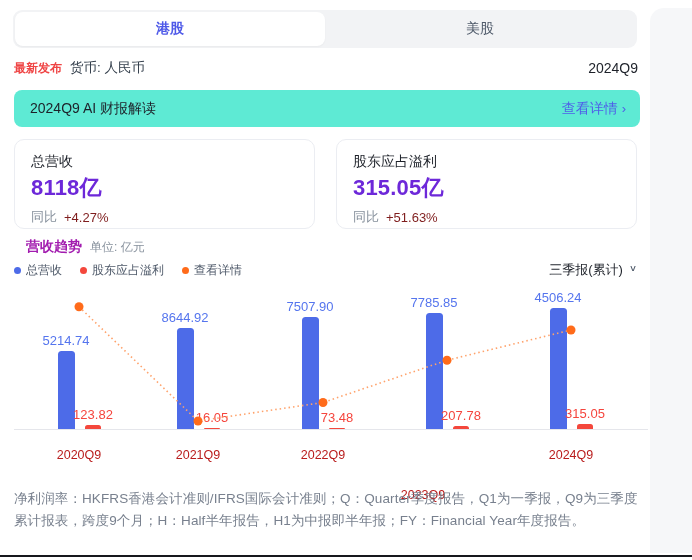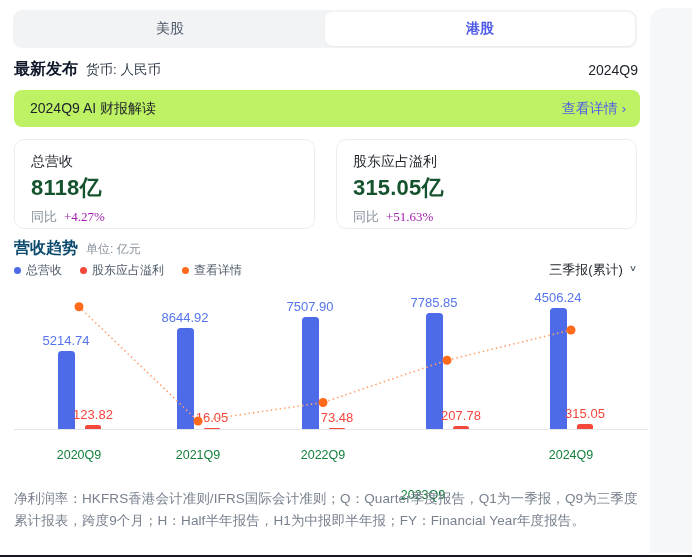--- a/index.html
+++ b/index.html
@@ -14,78 +14,78 @@
 
   
   .tabbar { position:absolute; left:13px; top:10px; width:624px; height:38px;
     background:#f2f3f5; border-radius:9px; display:flex; padding:2px; }
   .tab { flex:1; display:flex; align-items:center; justify-content:center;
     font-size:14px; color:#4e5969; border-radius:8px; cursor:pointer; }
   .tab.active { background:#ffffff; color:#4e59e8; font-weight:bold; box-shadow:0 1px 2px rgba(0,0,0,0.04); }
 
   
   .meta-row { position:absolute; left:14px; top:59px; width:624px; display:flex; align-items:center; }
-  .meta-latest { font-size:16px; font-weight:bold; color:#0f172a;font-family:Liberation Serif, serif; }
+  .meta-latest { font-size:12px; font-weight:bold; color:#ef4444;font-family:Liberation Serif, serif; }
   .meta-currency { font-size:13.5px; color:#35404d; margin-left:8px; }
   .meta-period { margin-left:auto; font-size:14px; color:#1d2129; }
 
   
   .banner { position:absolute; left:14px; top:90px; width:626px; height:37px;
-    background:#bef264; border-radius:8px; display:flex; align-items:center; padding:0 14px 0 16px; }
+    background:#5eead4; border-radius:8px; display:flex; align-items:center; padding:0 14px 0 16px; }
   .banner-title { font-size:14px; color:#1d2129; }
   .banner-link { margin-left:auto; font-size:14px; color:#4f5fe8; display:flex; align-items:center; gap:4px; cursor:pointer; }
   .banner-chevron { font-size:13px; color:#4f5fe8; }
 
   
   .cards { position:absolute; left:14px; top:139px; width:623px; display:flex; gap:21px; }
   .card { width:301px; height:90px; background:#fff; border:1px solid #ebedf2; border-radius:10px; padding:13px 16px; }
   .card-label { font-size:14px; color:#1d2129; }
-  .card-value { font-size:22px; font-weight:bold; color:#14532d; margin-top:2px; letter-spacing:0.2px; }
+  .card-value { font-size:22px; font-weight:bold; color:#6d28d9; margin-top:2px; letter-spacing:0.2px; }
   .card-yoy { margin-top:5px; font-size:13px; display:flex; gap:7px; align-items:center; }
   .yoy-label { color:#86909c; }
-  .yoy-value { color:#a21caf;font-family:Liberation Serif, serif; }
+  .yoy-value { color:#7f1d1d; }
 
   
   .trend-header { position:absolute; left:14px; top:238px; display:flex; align-items:baseline; gap:8px; }
-  .trend-title { font-size:16px; font-weight:bold; color:#0c4a6e; }
+  .trend-title { font-size:14px; font-weight:bold; color:#a21caf;margin-left:12px; }
   .trend-unit { font-size:12px; color:#86909c; }
   .legend-row { position:absolute; left:14px; top:261px; width:623px; display:flex; align-items:center; }
   .legend-item { display:flex; align-items:center; gap:5px; margin-right:18px; cursor:pointer; }
   .legend-dot { width:7px; height:7px; border-radius:50%; }
   .legend-label { font-size:12px; color:#4e5969; }
   .period-selector { margin-left:auto; display:flex; gap:6px; font-size:13px; color:#1d2129; cursor:pointer; }
   .chevron-down { font-size:11px; color:#4e5969; transform:scaleY(0.8); }
 
   
   .chart { position:absolute; left:0; top:285px; width:692px; height:200px; }
   .axis-line { position:absolute; left:14px; top:144px; width:634px; height:1px; background:#e5e6eb; }
   .bar { position:absolute; }
   .bar.revenue { width:17px; background:#4d6be8; border-radius:3.5px 3.5px 0 0; }
   .bar.profit { width:16px; background:#f4473c; border-radius:2.5px 2.5px 0 0; }
   .bar-label { position:absolute; width:70px; text-align:center; font-size:13px; }
   .bar-label.revenue { color:#5575ee; }
   .bar-label.profit { color:#f5453d; }
-  .x-label { position:absolute; width:70px; text-align:center; top:163px; font-size:12.5px; color:#15803d; }
+  .x-label { position:absolute; width:70px; text-align:center; top:163px; font-size:12.5px; color:#b91c1c; }
   .line-overlay { position:absolute; left:0; top:0; pointer-events:none; z-index:3; }
 
   
   .footer { position:absolute; left:14px; top:488px; width:627px; font-size:13.5px;
     color:#78808e; line-height:1.63; letter-spacing:0.1px; }
 </style>
 </head>
 <body>
 
 <div class="stage">
 
   <div class="right-strip"></div>
   <div class="bottom-edge"></div>
 
   <div class="tabbar">
+    <div class="tab active">港股</div>
     <div class="tab">美股</div>
-    <div class="tab active">港股</div>
   </div>
 
   <div class="meta-row">
     <span class="meta-latest">最新发布</span>
     <span class="meta-currency">货币: 人民币</span>
     <span class="meta-period">2024Q9</span>
   </div>
 
   <div class="banner">
     <span class="banner-title">2024Q9 AI 财报解读</span>

